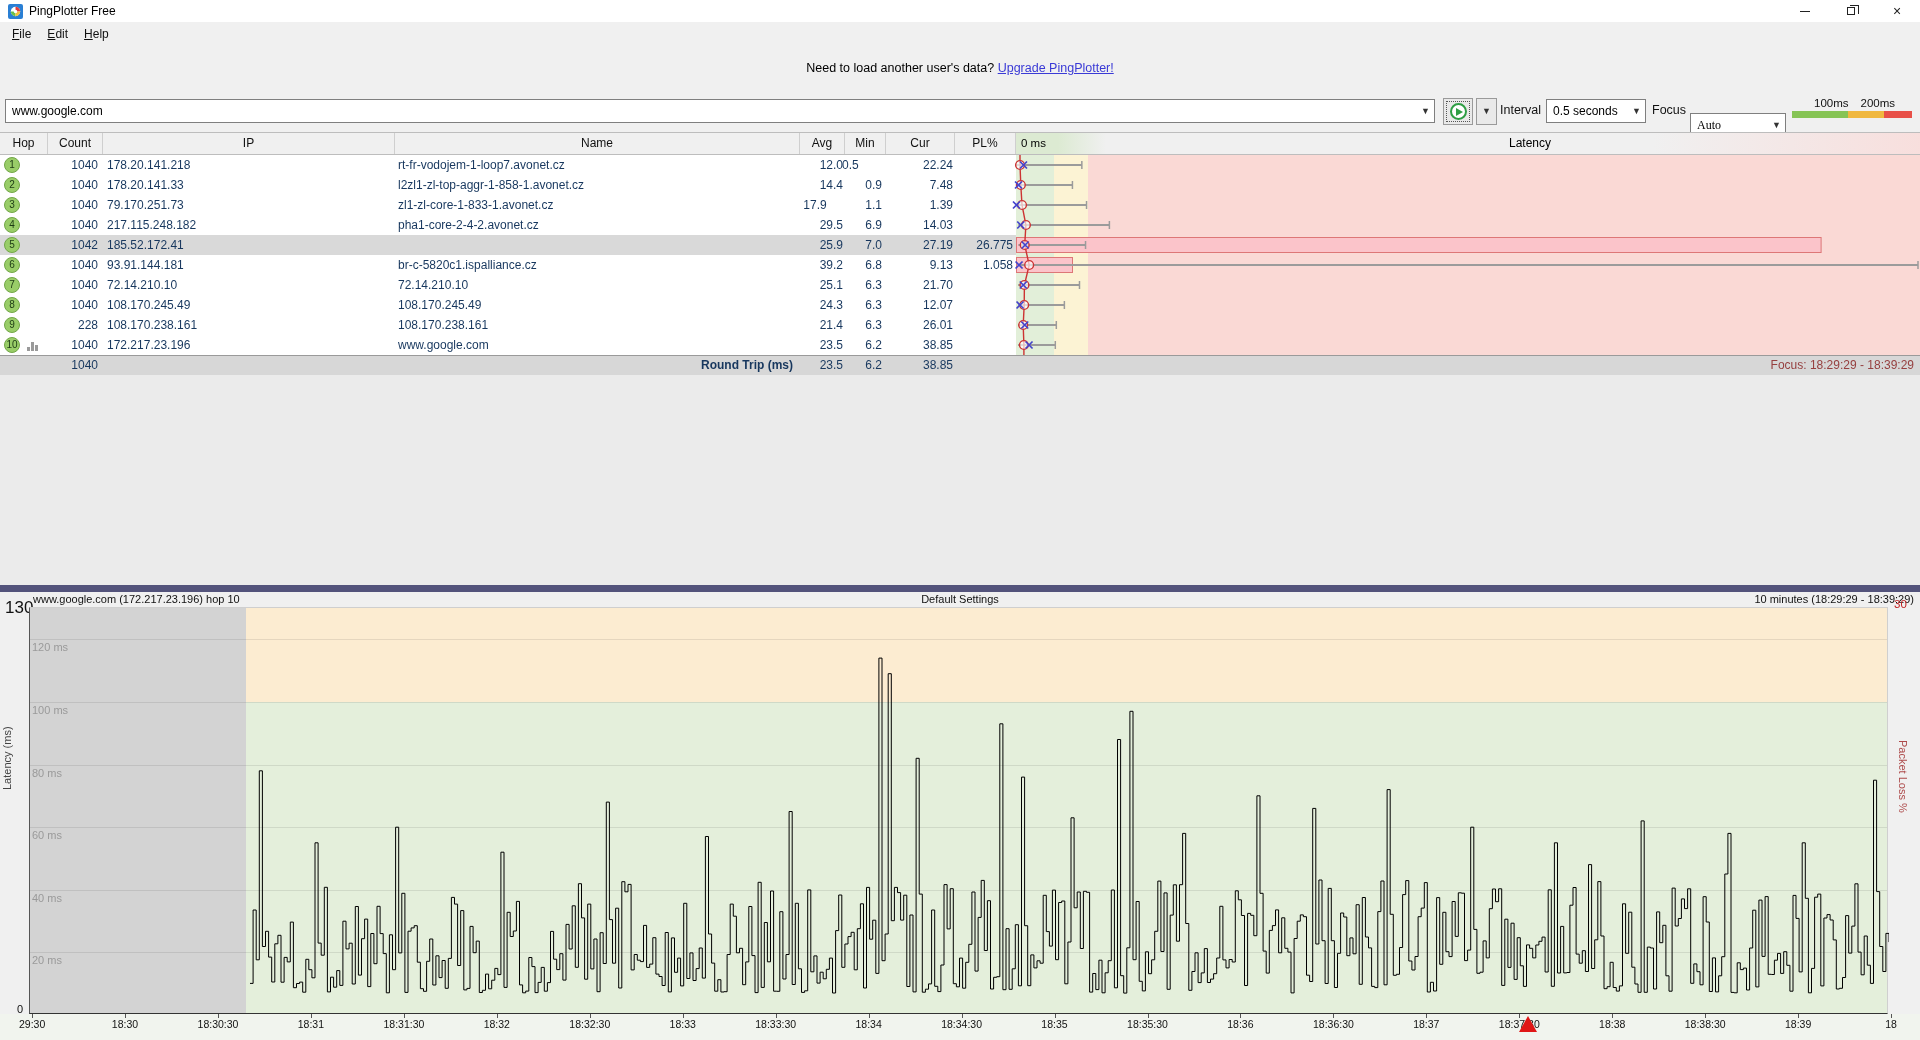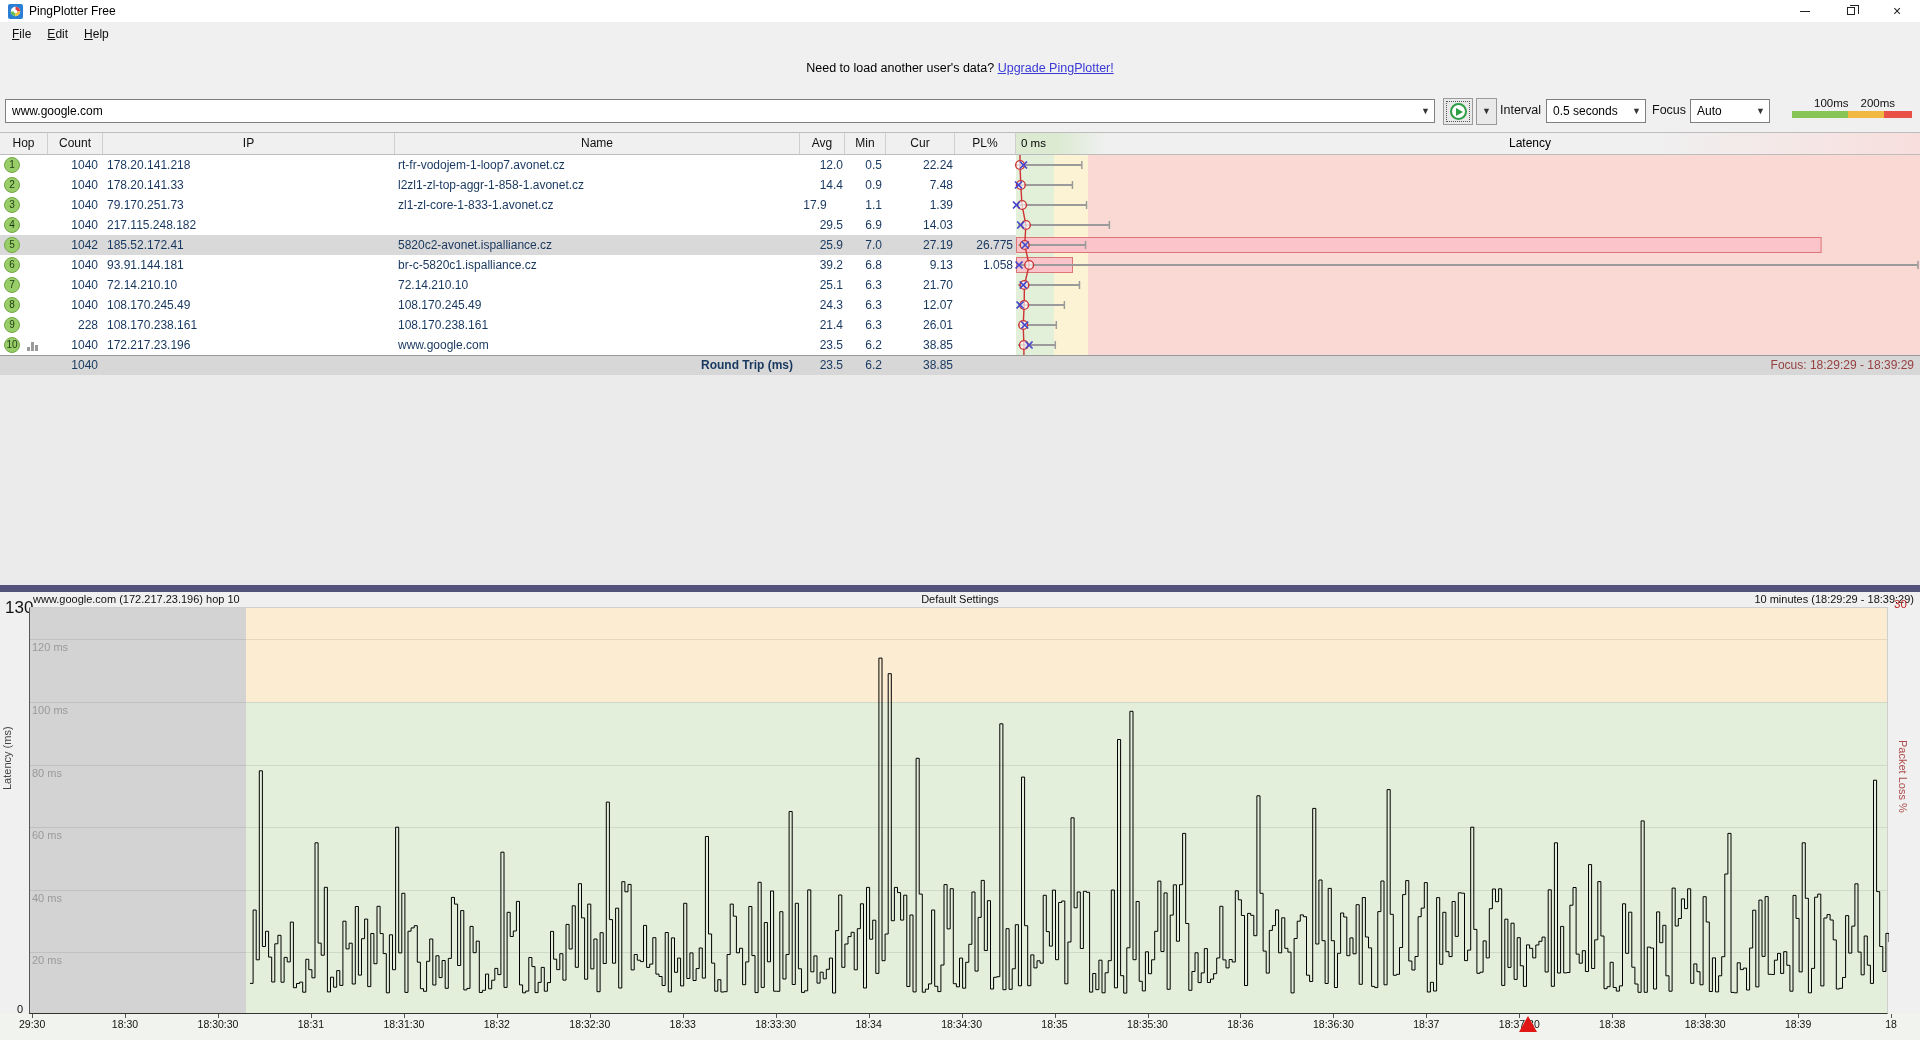--- a/index.html
+++ b/index.html
@@ -26,21 +26,21 @@
 
   
   .toolbar { position:absolute; top:95px; left:0; width:1920px; height:37px; background:#f0f0f0; font-size:12.5px; }
   .combo { position:absolute; height:24px; background:#fff; border:1px solid #7f7f7f; line-height:22px; padding-left:6px; font-size:12px; }
   .combo .arrow { position:absolute; right:4px; top:0; line-height:22px; font-size:9px; color:#333; }
   .target-combo { left:5px; top:4px; width:1430px; }
   .tb-label { position:absolute; top:8px; font-size:12.5px; color:#111; }
   .lbl-interval { left:1500px; }
   .lbl-focus { left:1652px; }
   .interval-combo { left:1546px; top:4px; width:100px; }
-  .focus-combo { left:1690px; top:4px; width:80px; }
+  .focus-combo { left:1690px; top:18px; width:96px;font-family:Liberation Serif, serif; }
   .play-btn { position:absolute; left:1443px; top:3px; width:30px; height:27px; background:#e9e9e9; border:1px solid #9a9a9a; outline:1px dotted #555; outline-offset:-4px; display:flex; align-items:center; justify-content:center; }
   .play-circle { width:17px; height:17px; border-radius:50%; background:#fff; border:2px solid #2e9e44; position:relative; }
   .play-circle::after { content:""; position:absolute; left:4px; top:2.5px; border-left:7px solid #2e9e44; border-top:4px solid transparent; border-bottom:4px solid transparent; }
   .play-drop { position:absolute; left:1476px; top:3px; width:21px; height:27px; background:#e9e9e9; border:1px solid #9a9a9a; text-align:center; line-height:25px; font-size:9px; color:#333; }
   .scale-legend { position:absolute; left:1792px; top:2px; width:120px; }
   .scale-labels { display:flex; font-size:11.5px; color:#111; }
   .scale-labels span:first-child { margin-left:22px; }
   .scale-labels span:last-child  { margin-left:12px; }
   .scale-bar { margin-top:2px; height:7px; display:flex; }
   .scale-bar .sg { width:56px; } .scale-bar .sy { width:36px; } .scale-bar .sr { width:28px; }
@@ -190,21 +190,21 @@
   <div class="zone zone-green"></div>
   <div class="zone zone-yellow"></div>
   <div class="zone zone-pink"></div>
   <div id="rows-host">
       <div class="trow" style="top: 0px;">
         <div class="hop-badge">1</div>
         <div class="tcell" style="left:40px;width:58px;text-align:right">1040</div>
         <div class="tcell" style="left:107px;width:284px">178.20.141.218</div>
         <div class="tcell" style="left:398px;width:400px">rt-fr-vodojem-1-loop7.avonet.cz</div>
         <div class="tcell" style="left:787px;width:56px;text-align:right">12.0</div>
-        <div class="tcell" style="left:842px;width:40px;text-align:right">0.5</div>
+        <div class="tcell" style="left:842px;width:40px;text-align:left">0.5</div>
         <div class="tcell" style="left:885px;width:68px;text-align:right">22.24</div>
         <div class="tcell" style="left:945px;width:68px;text-align:right"></div>
       </div>
       <div class="trow" style="top: 20px;">
         <div class="hop-badge">2</div>
         <div class="tcell" style="left:40px;width:58px;text-align:right">1040</div>
         <div class="tcell" style="left:107px;width:284px">178.20.141.33</div>
         <div class="tcell" style="left:398px;width:400px">l2zl1-zl-top-aggr-1-858-1.avonet.cz</div>
         <div class="tcell" style="left:787px;width:56px;text-align:right">14.4</div>
         <div class="tcell" style="left:842px;width:40px;text-align:right">0.9</div>
@@ -218,31 +218,31 @@
         <div class="tcell" style="left:398px;width:400px">zl1-zl-core-1-833-1.avonet.cz</div>
         <div class="tcell" style="left:787px;width:56px;text-align:center">17.9</div>
         <div class="tcell" style="left:842px;width:40px;text-align:right">1.1</div>
         <div class="tcell" style="left:885px;width:68px;text-align:right">1.39</div>
         <div class="tcell" style="left:945px;width:68px;text-align:right"></div>
       </div>
       <div class="trow" style="top: 60px;">
         <div class="hop-badge">4</div>
         <div class="tcell" style="left:40px;width:58px;text-align:right">1040</div>
         <div class="tcell" style="left:107px;width:284px">217.115.248.182</div>
+        <div class="tcell" style="left:398px;width:400px">pha1-core-2-4-2.avonet.cz</div>
         <div class="tcell" style="left:787px;width:56px;text-align:right">29.5</div>
         <div class="tcell" style="left:842px;width:40px;text-align:right">6.9</div>
         <div class="tcell" style="left:885px;width:68px;text-align:right">14.03</div>
         <div class="tcell" style="left:945px;width:68px;text-align:right"></div>
       </div>
       <div class="trow" style="top: 80px;">
         <div class="selbg"></div>
         <div class="hop-badge">5</div>
         <div class="tcell" style="left:40px;width:58px;text-align:right">1042</div>
         <div class="tcell" style="left:107px;width:284px">185.52.172.41</div>
-        <div class="tcell" style="left:398px;width:400px">5820c2-avonet.ispalliance.cz</div>
         <div class="tcell" style="left:787px;width:56px;text-align:right">25.9</div>
         <div class="tcell" style="left:842px;width:40px;text-align:right">7.0</div>
         <div class="tcell" style="left:885px;width:68px;text-align:right">27.19</div>
         <div class="tcell" style="left:945px;width:68px;text-align:right">26.775</div>
       </div>
       <div class="trow" style="top: 100px;">
         <div class="hop-badge">6</div>
         <div class="tcell" style="left:40px;width:58px;text-align:right">1040</div>
         <div class="tcell" style="left:107px;width:284px">93.91.144.181</div>
         <div class="tcell" style="left:398px;width:400px">br-c-5820c1.ispalliance.cz</div>

